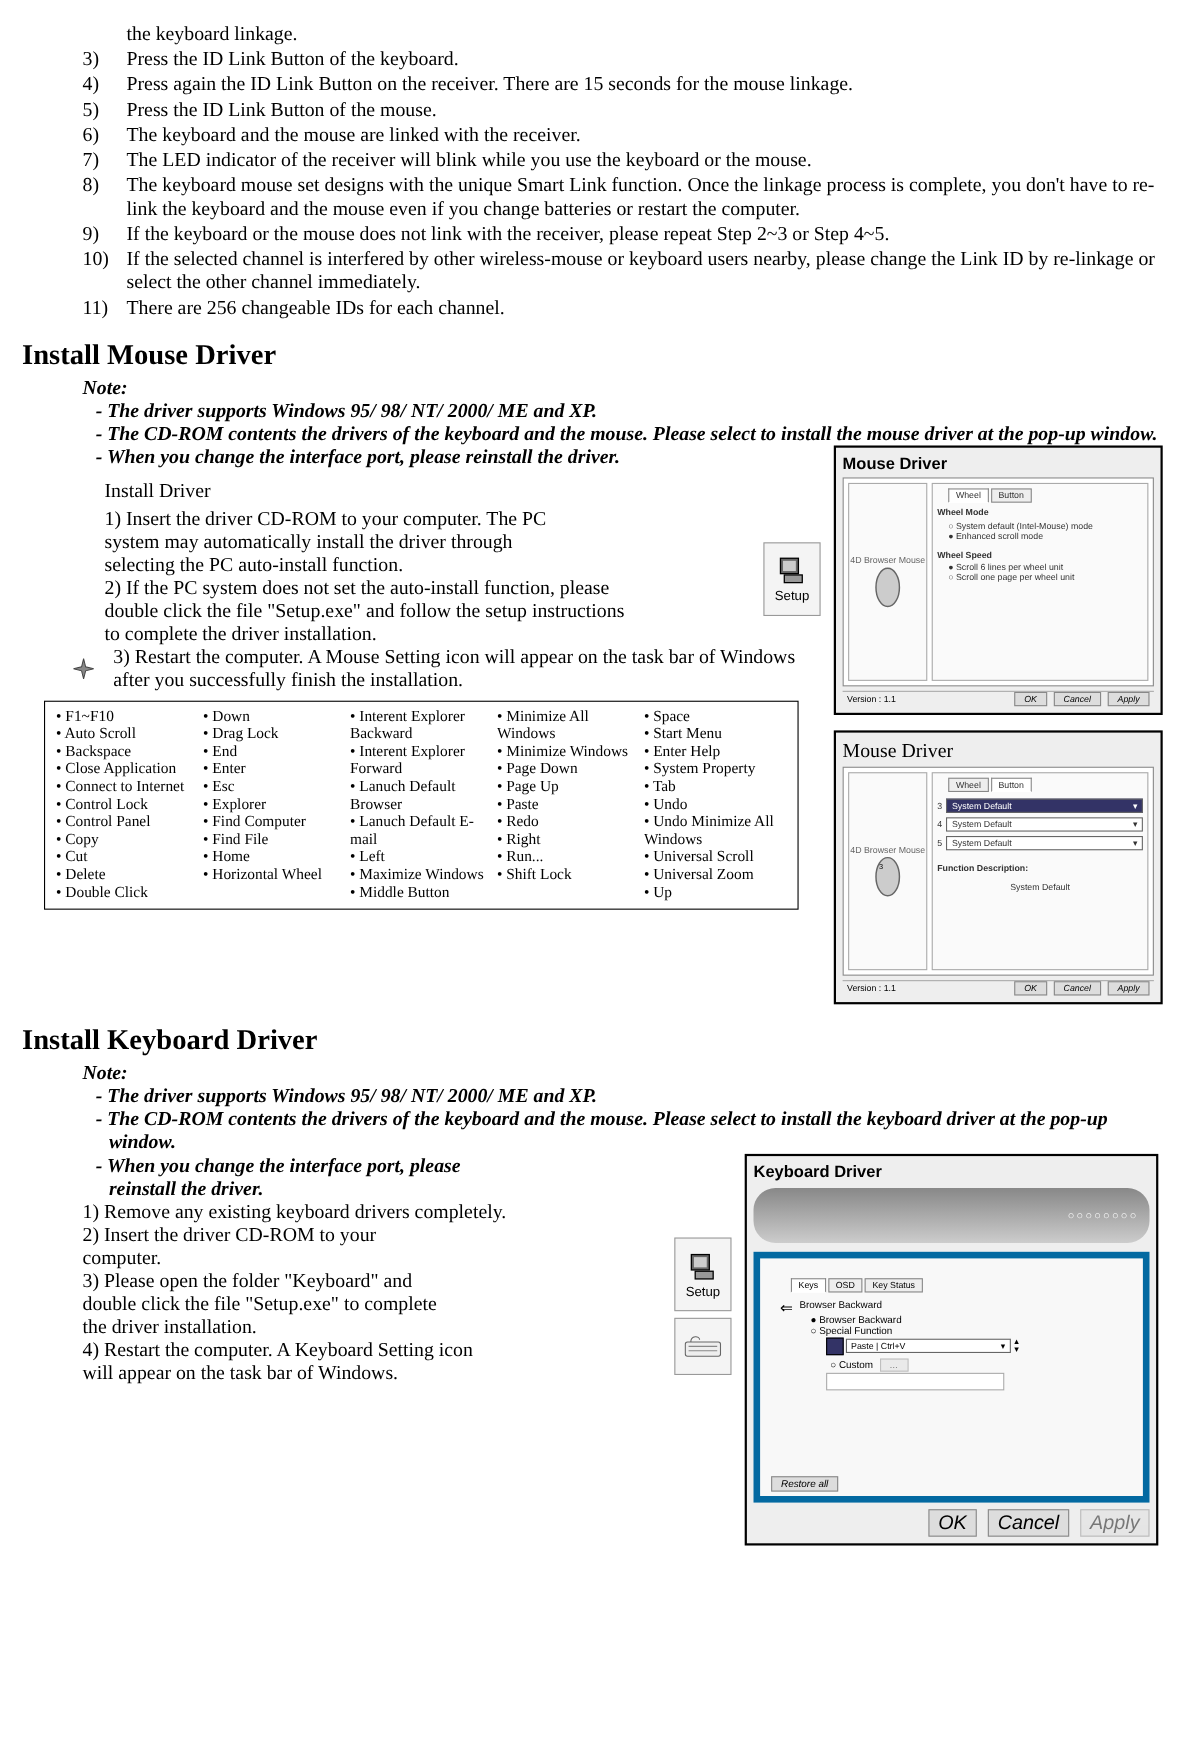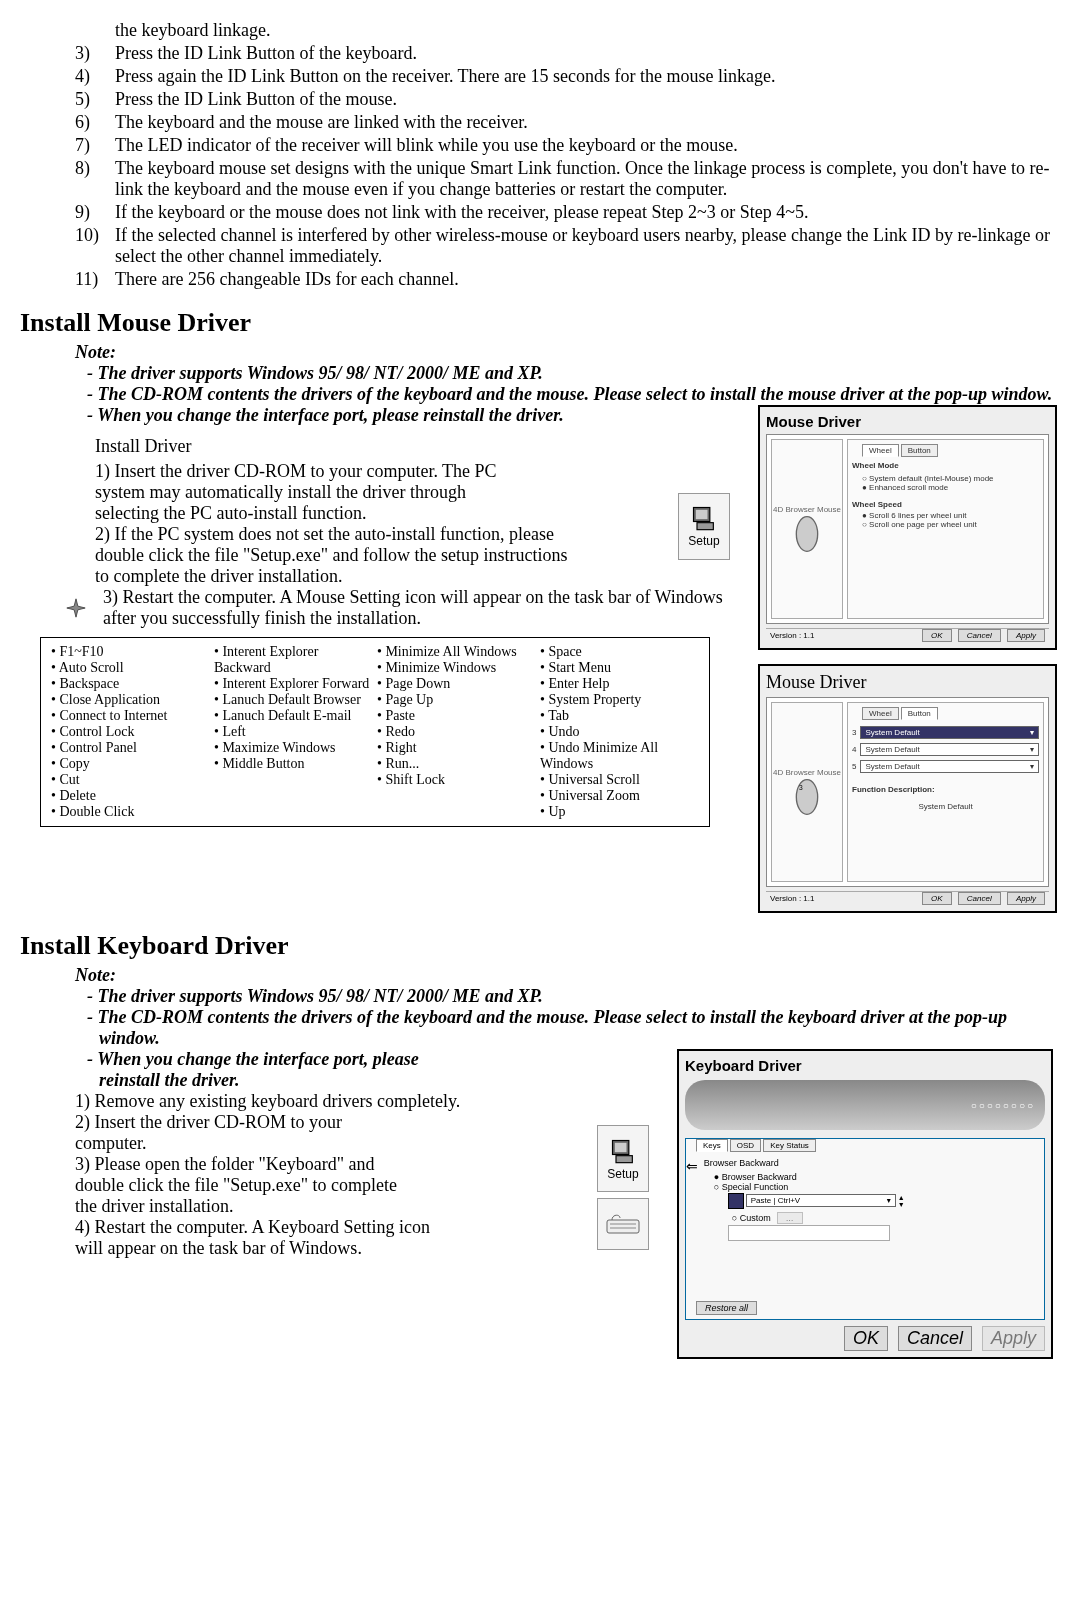--- a/index.html
+++ b/index.html
@@ -147,21 +147,21 @@
     font-size: 14px;
     display: flex;
     gap: 4px;
   }
   .func-col {
     flex: 1;
   }
   .layout-row {
     display:flex;
     align-items:flex-start;
-    gap:28px;
+    gap:12px;
   }
   .right-shots {
     width: 299px;
     flex-shrink: 0;
   }
   .tab-row {
     display:flex;
     gap:2px;
     margin-bottom:2px;
     margin-left:10px;
@@ -192,23 +192,23 @@
     margin-bottom:8px;
     display:flex;
     align-items:center;
     justify-content:flex-end;
     padding-right:10px;
     color:#fff;
     font-size:10px;
     letter-spacing:2px;
   }
   .kbshot-panel {
-    border:1px solid #0369a1;
+    border:6px solid #0369a1;
     background:#f8f8f8;
-    padding:0;
+    padding:18px;
     font-size:9px;
     height:180px;
     position:relative;
   }
   .kbshot-btns {
     display:flex;
     justify-content:flex-end;
     gap:6px;
     margin-top:6px;
   }
@@ -315,20 +315,32 @@
           <div>• Auto Scroll</div>
           <div>• Backspace</div>
           <div>• Close Application</div>
           <div>• Connect to Internet</div>
           <div>• Control Lock</div>
           <div>• Control Panel</div>
           <div>• Copy</div>
           <div>• Cut</div>
           <div>• Delete</div>
           <div>• Double Click</div>
+        </div>
+      <div class="func-col" id="fc1">
+          <div>• Down</div>
+          <div>• Drag Lock</div>
+          <div>• End</div>
+          <div>• Enter</div>
+          <div>• Esc</div>
+          <div>• Explorer</div>
+          <div>• Find Computer</div>
+          <div>• Find File</div>
+          <div>• Home</div>
+          <div>• Horizontal Wheel</div>
         </div>
       <div class="func-col" id="fc2">
           <div>• Interent Explorer Backward</div>
           <div>• Interent Explorer Forward</div>
           <div>• Lanuch Default Browser</div>
           <div>• Lanuch Default E-mail</div>
           <div>• Left</div>
           <div>• Maximize Windows</div>
           <div>• Middle Button</div>
         </div>

